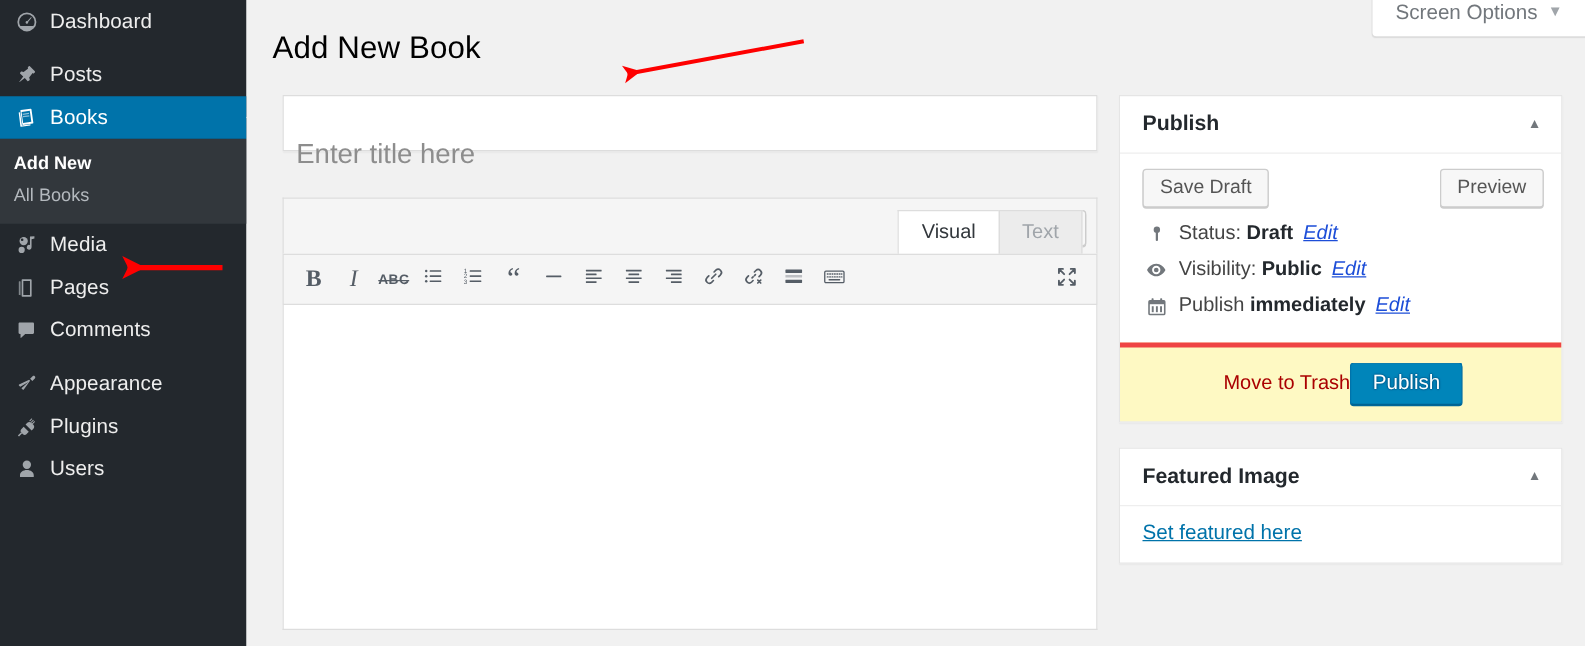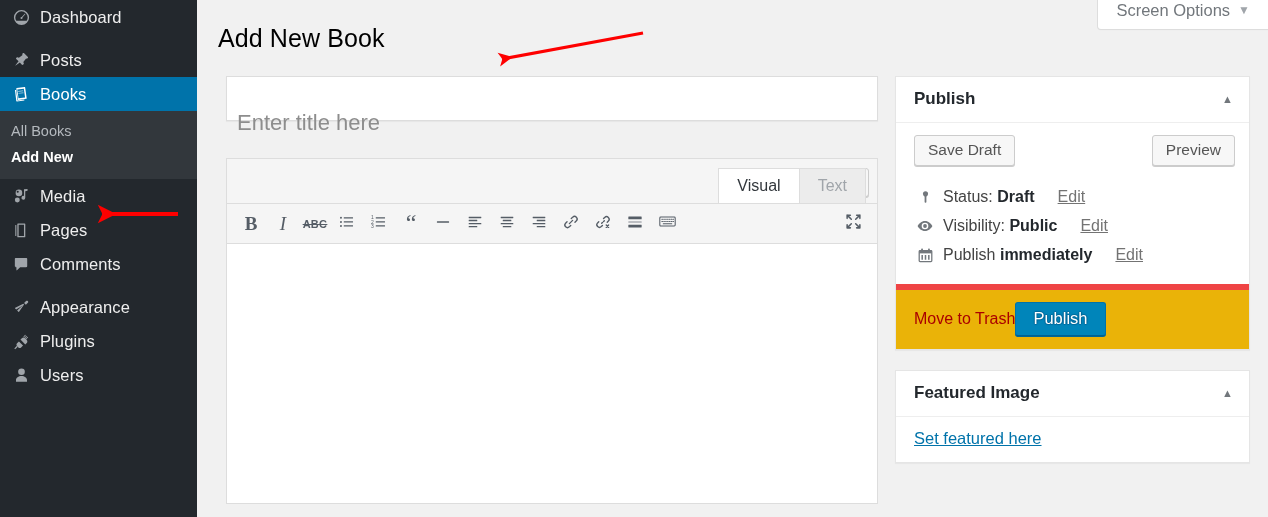--- a/index.html
+++ b/index.html
@@ -227,21 +227,21 @@
   .pb-title { font-size: 17px; font-weight: bold; color: #23282d; }
   .pb-toggle {
     color: #72777c; font-size: 11px; cursor: pointer;
     line-height: 1;
     padding: 3px 2px;
   }
   .pb-inner { padding: 12px 14px 14px 18px; }
 
   .minor-actions {
     display: flex; justify-content: space-between; align-items: flex-end;
-    margin-bottom: 17px;
+    margin-bottom: 7px;
   }
   .btn-secondary {
     background: #f7f7f7;
     border: 1px solid #ccc;
     border-radius: 3px;
     box-shadow: 0 1px 0 #ccc;
     color: #555;
     font-size: 15.5px;
     font-family: "Liberation Sans", sans-serif;
     padding: 5px 13px 6px 13px;
@@ -254,29 +254,30 @@
     color: #444;
   }
   .misc-row .m-ico {
     width: 22px; flex: none;
     color: #72777c;
     display: inline-flex; align-items: center; justify-content: center;
     margin-right: 7px;
   }
   .misc-row b { font-weight: bold; color: #23282d; }
   .edit-link {
-    color: #737373;
+    color: #1d4ed8;
     text-decoration: underline;
-    margin-left: 23px;
-    cursor: pointer;
+    margin-left: 8px;
+    cursor: pointer;
+    font-style: italic;
   }
   .major-actions {
-    display: flex; align-items: center; justify-content: flex-start;
-    background: #eab308;
-    border-top: 6px solid #ef4444;
+    display: flex; align-items: center; justify-content: center;
+    background: #fef9c3;
+    border-top: 4px solid #ef4444;
     padding: 12px 14px 13px 18px;
   }
   .trash-link {
     color: #a00;
     font-size: 16px;
     cursor: pointer;
   }
   .btn-primary {
     background: #0085ba;
     border: 1px solid #0073aa;
@@ -331,22 +332,22 @@
         <svg width="19" height="19" viewBox="0 0 20 20" fill="currentColor">
           <path d="M5 3.2l8.2-1.1c.3-.05.6.14.65.45l1.6 11.4c.04.3-.16.6-.47.64L6.8 15.7a.57.57 0 01-.64-.47L4.55 3.85A.57.57 0 015 3.2zm.55 1.6l1.3 9.2 6.9-.95-1.3-9.2-6.9.95z"></path>
           <path d="M3.1 5.3l1.2-.16 1.55 11.05 7.2-1-.1 1.1-7.8 1.05c-.3.04-.6-.16-.64-.47L3.1 5.3z"></path>
           <path d="M6.4 6.3l5.3-.73.14 1-5.3.73zM6.7 8.3l5.3-.73.14 1-5.3.73z" opacity=".55"></path>
         </svg>
       </span>
       <span class="mi-label">Books</span>
     </div>
 
     <div id="submenu">
+      <div class="submenu-item current">Add New</div>
       <div class="submenu-item">All Books</div>
-      <div class="submenu-item current">Add New</div>
     </div>
 
     <div class="menu-item">
       <span class="mi-icon">
         <svg width="19" height="19" viewBox="0 0 20 20" fill="currentColor">
           <circle cx="7.3" cy="6.2" r="3.5"></circle>
           <circle cx="6.0" cy="5.0" r="1.1" fill="#23282d"></circle>
           <path d="M12.6 2.4v7.1a2 2 0 10 1.35 1.9V4.6l2.4-.6V2.0l-3.75.4z"></path>
           <circle cx="5.6" cy="13.6" r="2.6"></circle>
         </svg>

